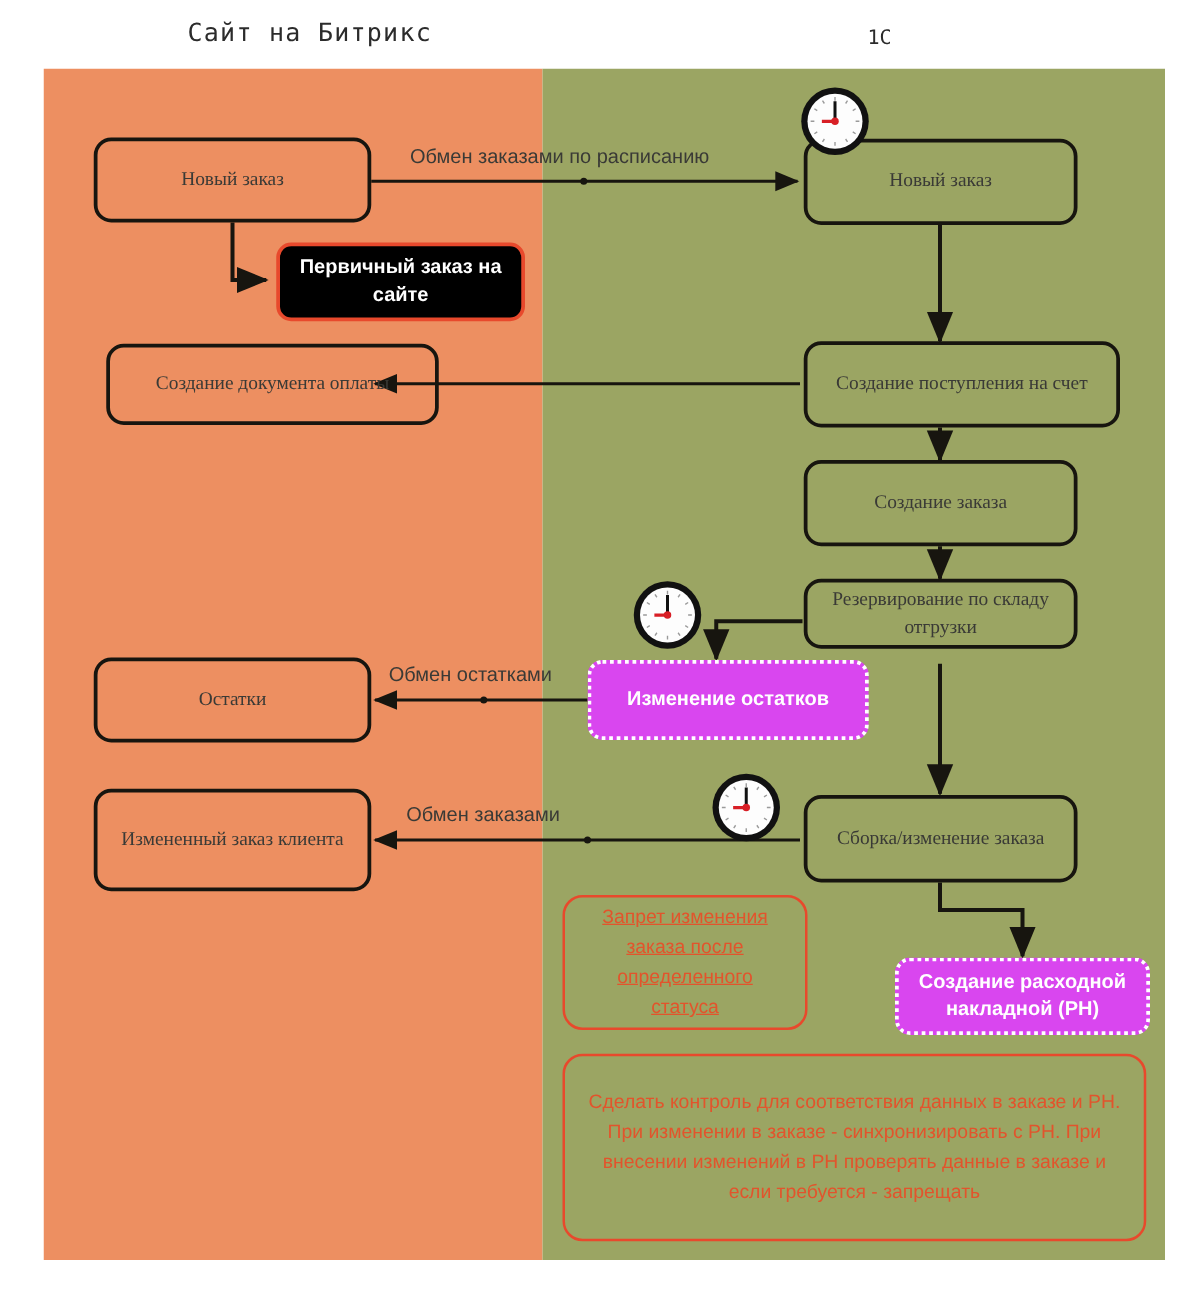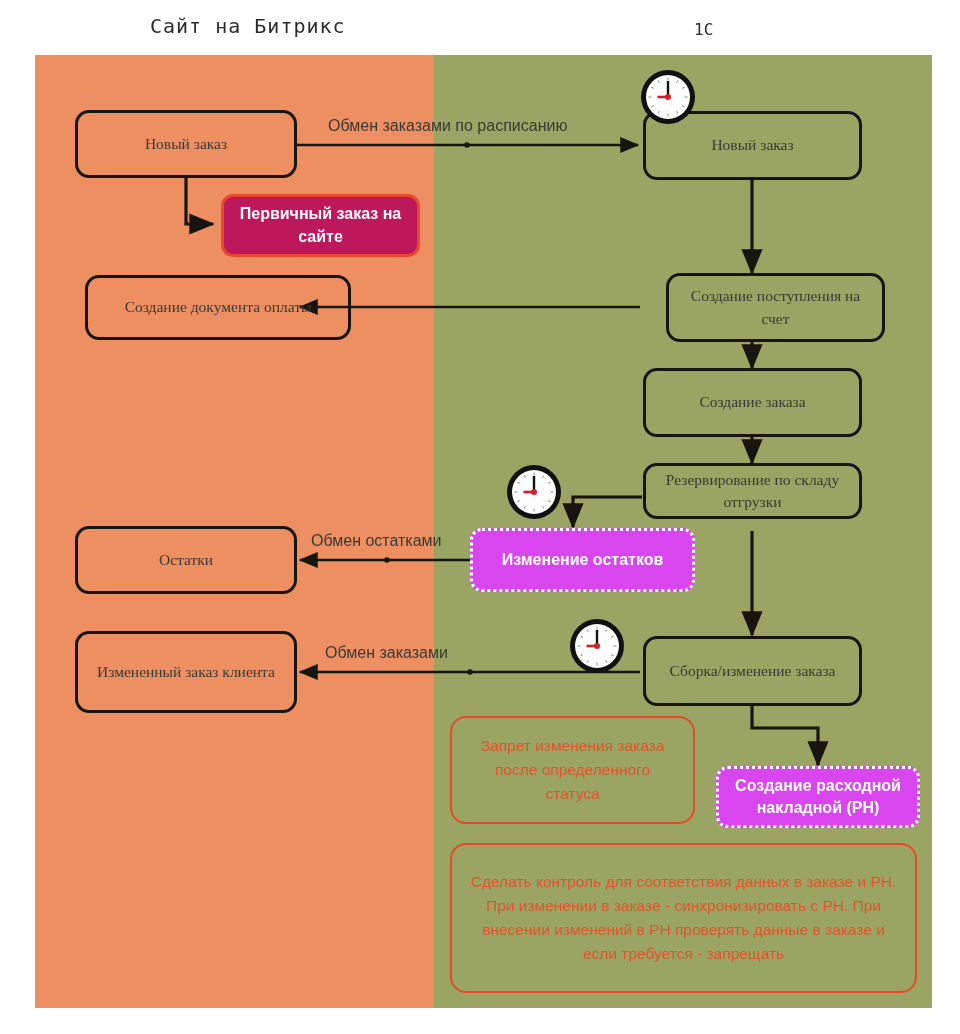--- a/index.html
+++ b/index.html
@@ -91,21 +91,21 @@
     font-weight: bold;
     font-size: 16px;
     line-height: 1.4;
     padding: 4px 10px;
   }
 
   
   .node-redsolid {
     position: absolute;
     box-sizing: border-box;
-    background: #be185d;
+    background: #000000;
     border: 3px solid #E8492C;
     border-radius: 12px;
     display: flex;
     align-items: center;
     justify-content: flex-start;
     text-align: center;
     color: #ffffff;
     font-weight: bold;
     font-size: 16px;
     line-height: 1.4;
@@ -235,21 +235,21 @@
   </div>
 
   <div class="node" id="n-stock" style="left:75px; top:526px; width:222px; height:68px;">
     <span>Остатки</span>
   </div>
 
   <div class="node" id="n-new-order-1c" style="left:643px; top:111px; width:219px; height:69px;">
     <span>Новый заказ</span>
   </div>
 
-  <div class="node" id="n-receipt" style="left:666px; top:273px; width:219px; height:69px;">
+  <div class="node" id="n-receipt" style="left:643px; top:273px; width:253px; height:69px;">
     <span>Создание поступления на счет</span>
   </div>
 
   <div class="node" id="n-create-order" style="left:643px; top:368px; width:219px; height:69px;">
     <span>Создание заказа</span>
   </div>
 
   <div class="node" id="n-reserve" style="left:643px; top:463px; width:219px; height:56px;">
     <span>Резервирование по складу отгрузки</span>
   </div>
@@ -259,21 +259,21 @@
   </div>
 
   <div class="node" id="n-assembly" style="left:643px; top:636px; width:219px; height:70px;">
     <span>Сборка/изменение заказа</span>
   </div>
 
   <div class="node-filled" id="n-invoice" style="left:716px; top:766px; width:204px; height:62px;">
     <span>Создание расходной накладной (РН)</span>
   </div>
 
-  <div class="note" id="note-forbid" style="left:450px; top:716px; width:245px; height:108px;">
+  <div class="note" id="note-forbid" style="left:450px; top:716px; width:196px; height:108px;text-decoration:underline;">
     <span>Запрет изменения заказа после определенного статуса</span>
   </div>
 
   <div class="note" id="note-control" style="left:450px; top:843px; width:467px; height:150px; font-size:15.5px;">
     <span>Сделать контроль для соответствия данных в заказе и РН. При изменении в заказе - синхронизировать с РН. При внесении изменений в РН проверять данные в заказе и если требуется  - запрещать</span>
   </div>
 
   <div class="edge-label" id="lbl-schedule" style="left:328px; top:117px;">Обмен заказами по расписанию</div>
 
   <div class="edge-label" id="lbl-stock" style="left:311px; top:532px;">Обмен остатками</div>

